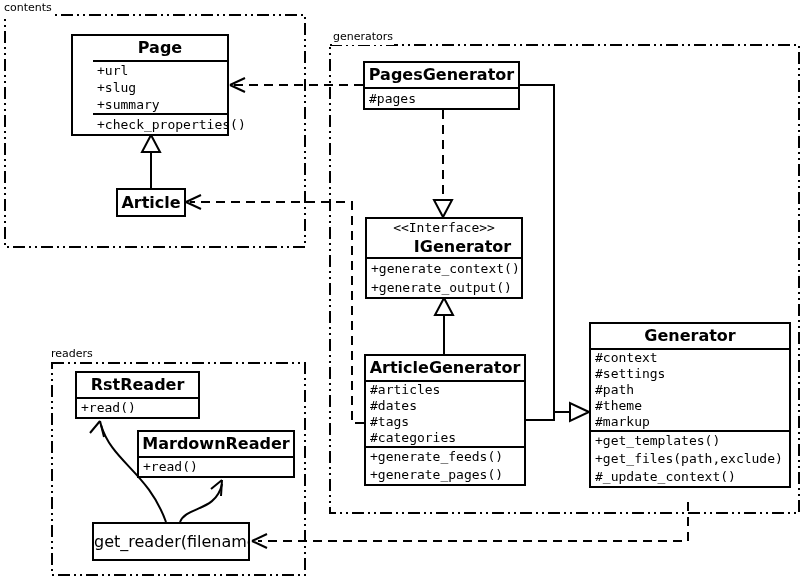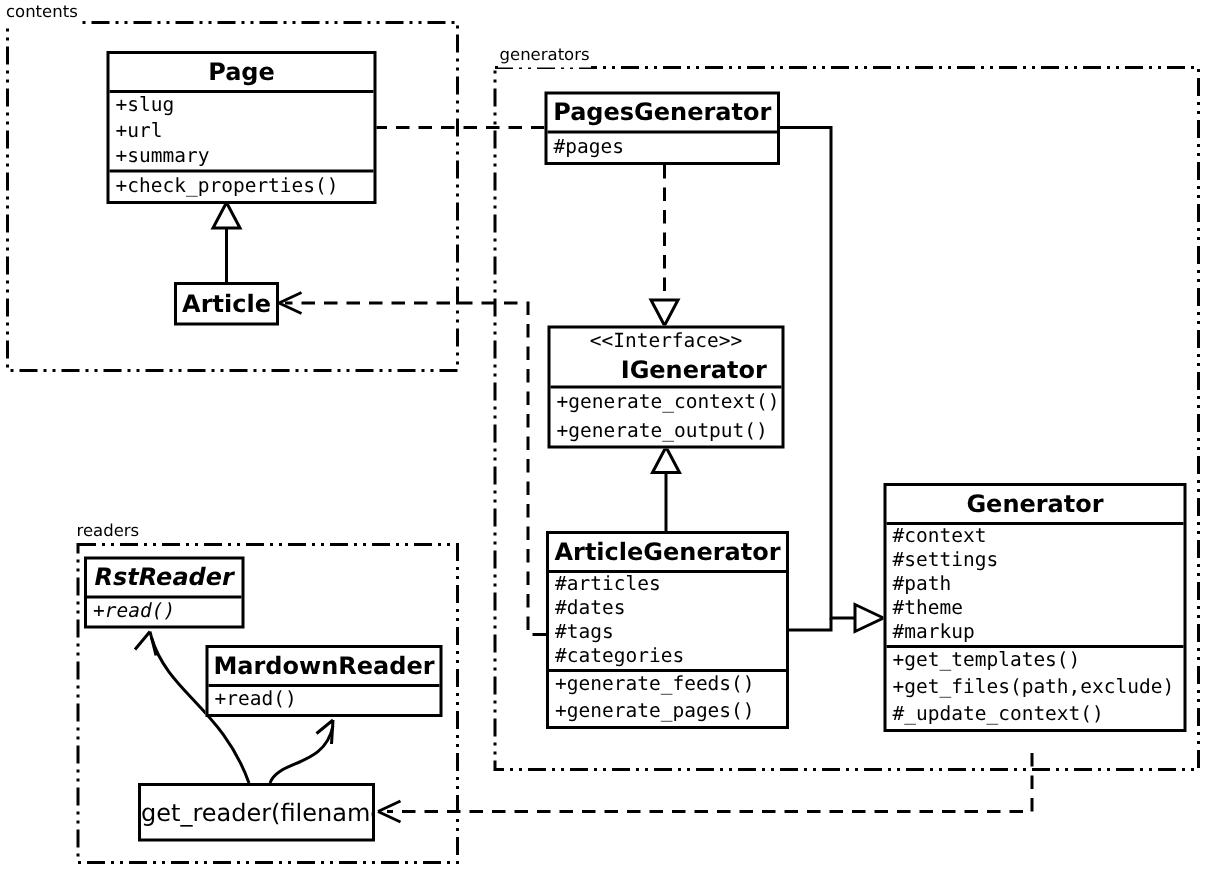--- a/index.html
+++ b/index.html
@@ -100,25 +100,25 @@
     <path d="M100,421 L90,433 M100,421 L104,437" fill="none" stroke="#000" stroke-width="2"></path>
 
     <path d="M180,522 C186,506 216,512 222,484" fill="none" stroke="#000" stroke-width="2"></path>
     <path d="M222,480 L211,489 M222,480 L221,496" fill="none" stroke="#000" stroke-width="2"></path>
   </svg>
 
   <div class="pkg-label" style="left:3px; top:0px;">contents</div>
   <div class="pkg-label" style="left:332px; top:29px;">generators</div>
   <div class="pkg-label" style="left:50px; top:346px;">readers</div>
 
-  <div class="uml-class" style="left:71px; top:34px; width:180px;">
+  <div class="uml-class" style="left:71px; top:34px; width:158px;padding-left:20px;">
     <div class="uml-title">Page</div>
     <div class="uml-attrs lh17">
+      <div class="uml-member">+url</div>
       <div class="uml-member">+slug</div>
-      <div class="uml-member">+url</div>
       <div class="uml-member">+summary</div>
     </div>
     <div class="lh19">
       <div class="uml-member">+check_properties()</div>
     </div>
   </div>
 
   <div class="uml-class" style="left:116px; top:188px; width:70px; height:29px;">
     <div class="uml-title no-divider" style="line-height:25px;">Article</div>
   </div>
@@ -164,21 +164,21 @@
       <div class="uml-member">#theme</div>
       <div class="uml-member">#markup</div>
     </div>
     <div class="lh18">
       <div class="uml-member">+get_templates()</div>
       <div class="uml-member">+get_files(path,exclude)</div>
       <div class="uml-member">#_update_context()</div>
     </div>
   </div>
 
-  <div class="uml-class" style="left:56px; top:371px; width:107px;font-style:italic;">
+  <div class="uml-class" style="left:75px; top:371px; width:125px;">
     <div class="uml-title">RstReader</div>
     <div class="lh18">
       <div class="uml-member">+read()</div>
     </div>
   </div>
 
   <div class="uml-class" style="left:137px; top:430px; width:158px;">
     <div class="uml-title">MardownReader</div>
     <div class="lh18">
       <div class="uml-member">+read()</div>

